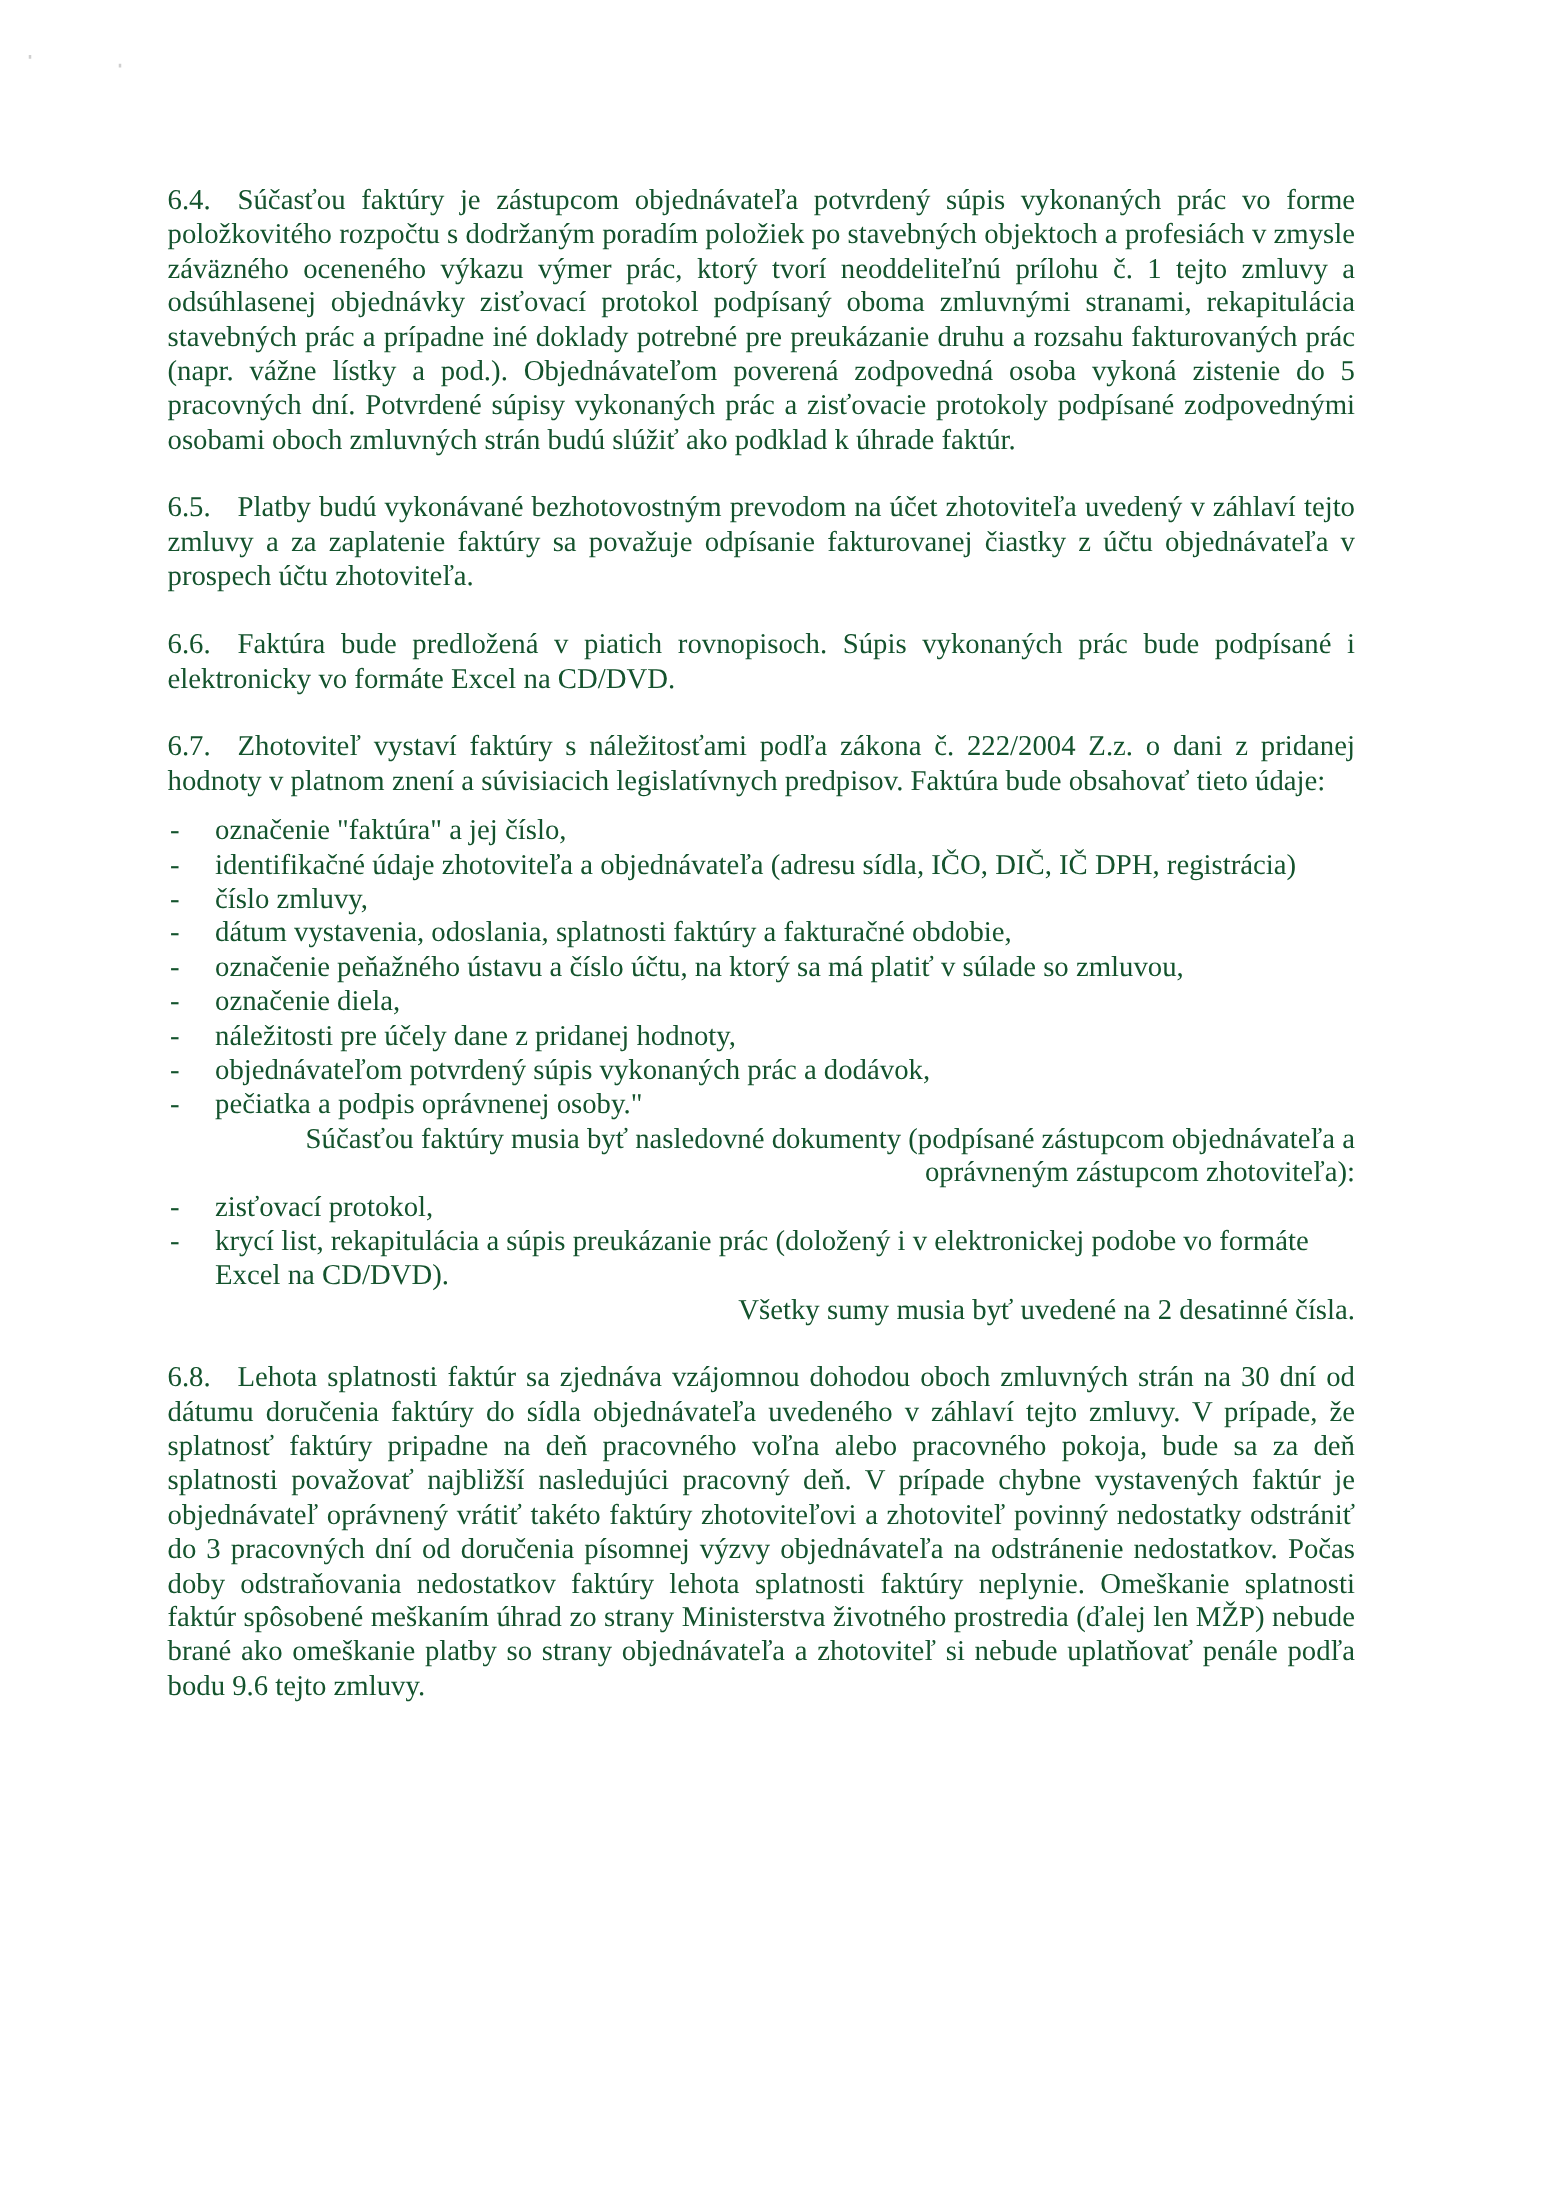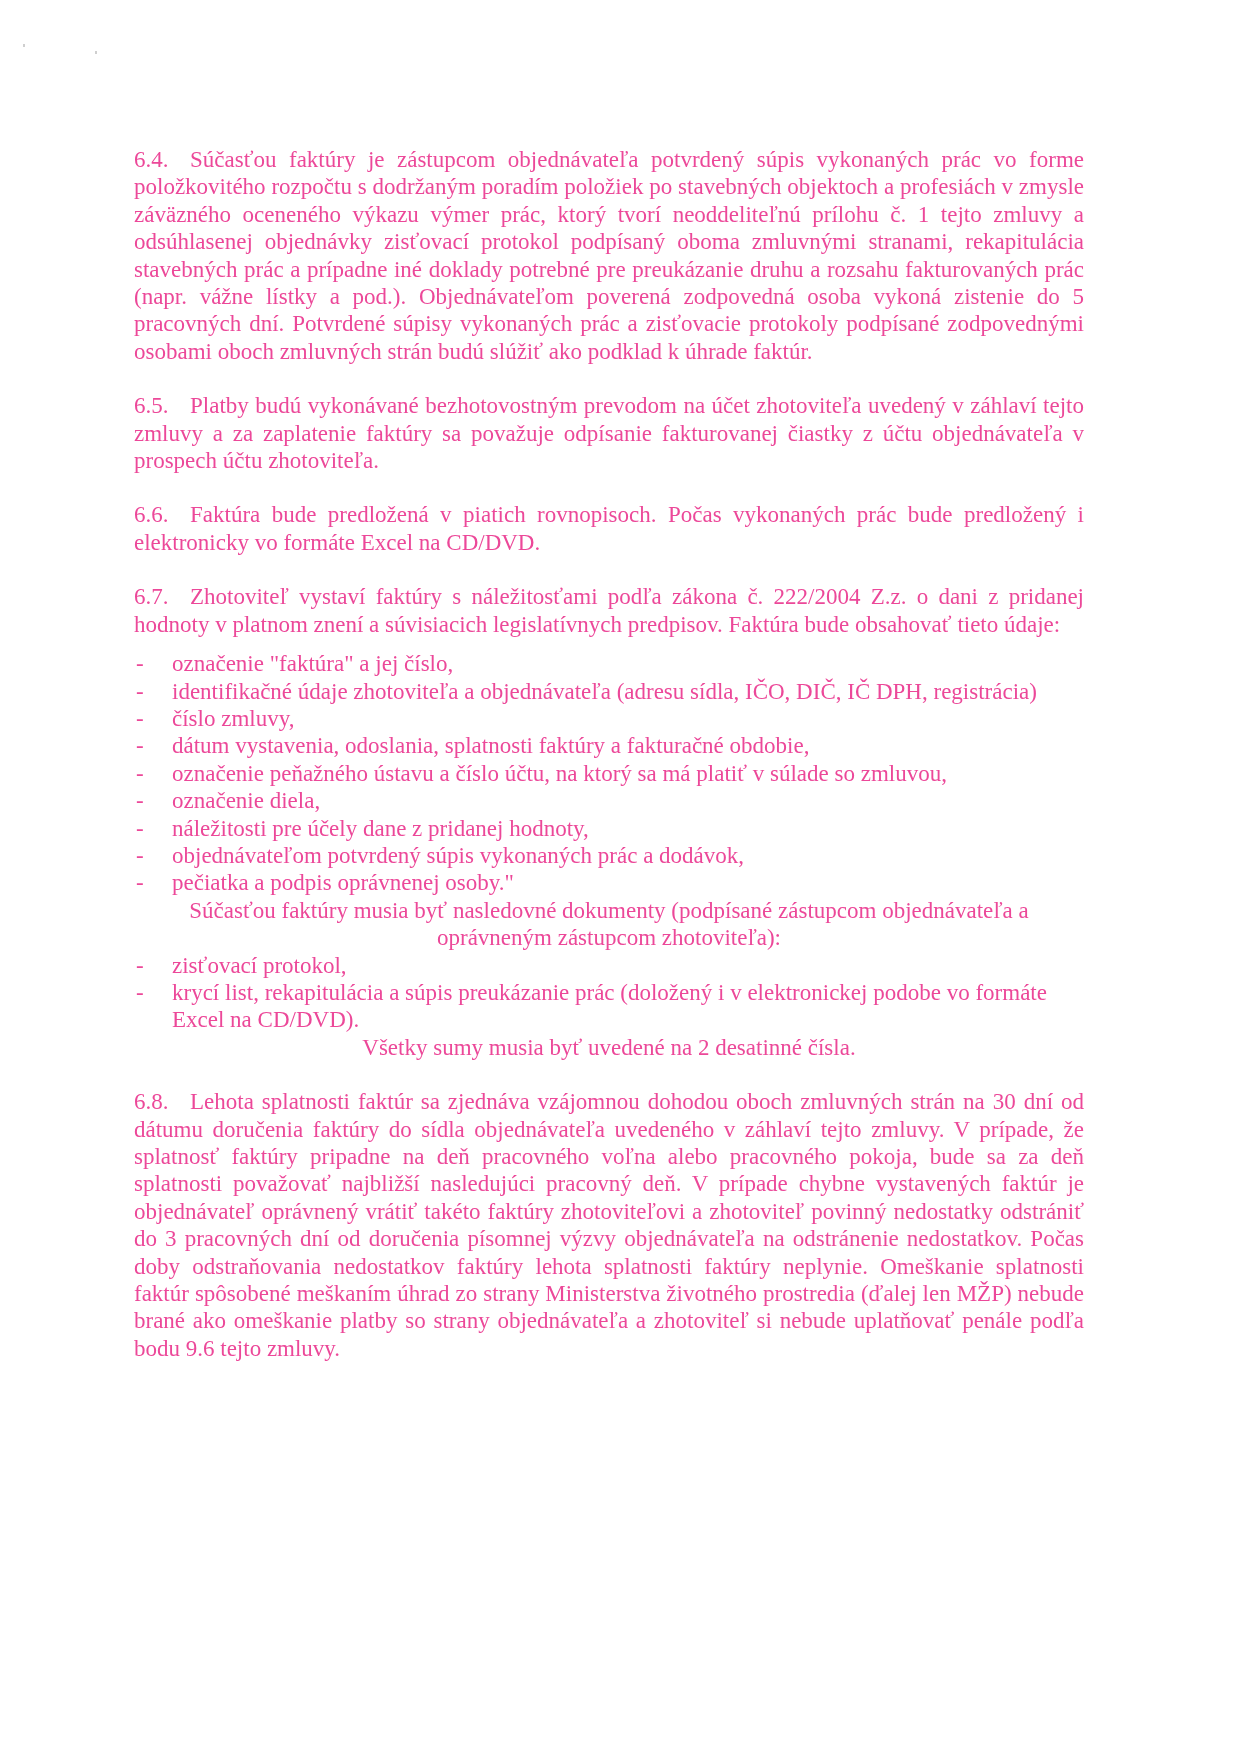--- a/index.html
+++ b/index.html
@@ -1,24 +1,24 @@
 <!DOCTYPE html>
 <html><head>
 <meta charset="utf-8">
 <style>
   html, body { margin: 0; padding: 0; background: #ffffff; }
   body { width: 1240px; height: 1753px; position: relative; overflow: hidden; }
   .page {
     position: absolute; left: 134px; top: 146px; width: 950px;
     font-family: "Liberation Serif", "DejaVu Serif", serif;
-    font-size: 23px; line-height: 27.4px; color: #ec4899;
+    font-size: 23px; line-height: 27.4px; color: #14532d;
   }
   .para { text-align: justify; margin: 0 0 27px 0; }
   .para .num { display: inline-block; width: 56px; }
-  .plain { margin: 0; text-align: center; }
+  .plain { margin: 0; text-align: right; }
   ul.dash { list-style: none; margin: 0; padding: 0; }
   ul.dash li { position: relative; padding-left: 38px; }
   ul.dash li::before { content: "-"; position: absolute; left: 2px; }
   .gap { height: 27px; }
   .speck { position: absolute; width: 2px; height: 3px; background: #cfcfcf; }
 </style>
 </head>
 <body>
 
 <div class="speck" style="left:23px;top:44px;"></div>
@@ -28,21 +28,21 @@
 
   <p class="para">
     <span class="num">6.4.</span><span>Súčasťou faktúry je zástupcom objednávateľa potvrdený súpis vykonaných prác vo forme položkovitého rozpočtu s dodržaným poradím položiek po stavebných objektoch a profesiách v zmysle záväzného oceneného výkazu výmer prác, ktorý tvorí neoddeliteľnú prílohu č. 1 tejto zmluvy a odsúhlasenej objednávky  zisťovací protokol podpísaný oboma zmluvnými stranami, rekapitulácia stavebných prác a prípadne iné doklady potrebné pre preukázanie druhu a rozsahu fakturovaných prác (napr. vážne lístky a pod.). Objednávateľom poverená zodpovedná osoba vykoná zistenie do 5 pracovných dní. Potvrdené súpisy vykonaných prác a zisťovacie protokoly podpísané zodpovednými osobami oboch zmluvných strán budú slúžiť ako podklad k úhrade faktúr.</span>
   </p>
 
   <p class="para">
     <span class="num">6.5.</span><span>Platby budú vykonávané bezhotovostným prevodom na účet zhotoviteľa uvedený v záhlaví tejto zmluvy a za zaplatenie faktúry sa považuje odpísanie fakturovanej čiastky z účtu objednávateľa v prospech účtu zhotoviteľa.</span>
   </p>
 
   <p class="para">
-    <span class="num">6.6.</span><span>Faktúra bude predložená v piatich rovnopisoch. Počas vykonaných prác bude predložený i elektronicky vo formáte Excel na CD/DVD.</span>
+    <span class="num">6.6.</span><span>Faktúra bude predložená v piatich rovnopisoch. Súpis vykonaných prác bude podpísané i elektronicky vo formáte Excel na CD/DVD.</span>
   </p>
 
   <div>
     <p class="para" style="margin-bottom:12px">
       <span class="num">6.7.</span><span>Zhotoviteľ vystaví faktúry s náležitosťami podľa zákona č. 222/2004 Z.z. o dani z pridanej hodnoty v platnom znení a súvisiacich legislatívnych predpisov. Faktúra bude obsahovať tieto údaje:</span>
     </p>
     <ul class="dash">
       <li>označenie "faktúra" a jej číslo,</li>
       <li>identifikačné údaje zhotoviteľa a objednávateľa (adresu sídla, IČO, DIČ, IČ DPH, registrácia)</li>
       <li>číslo zmluvy,</li>

